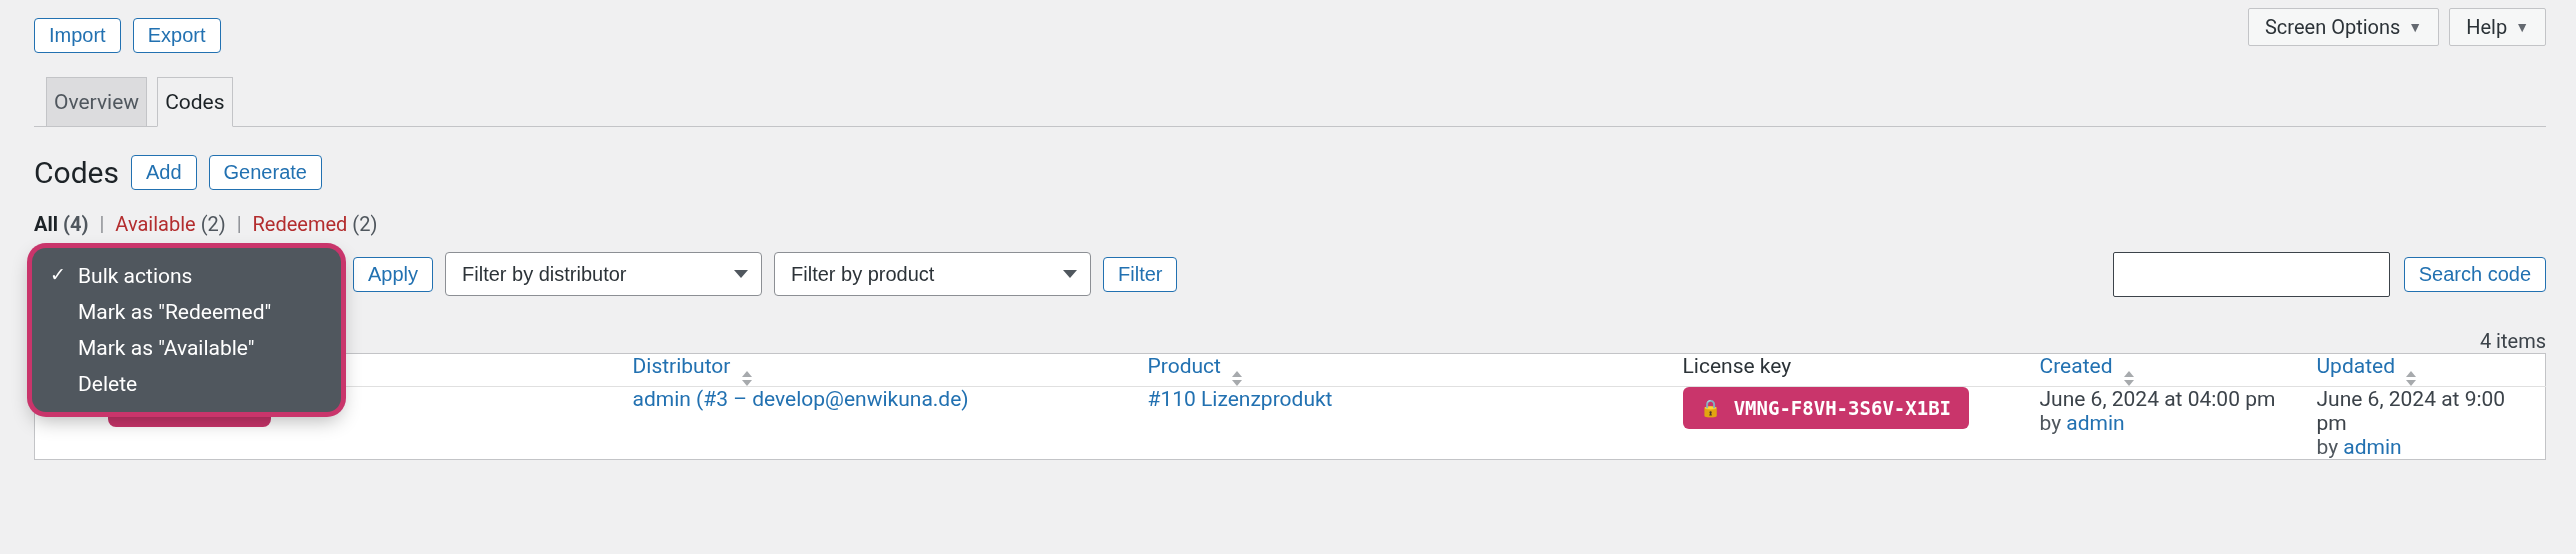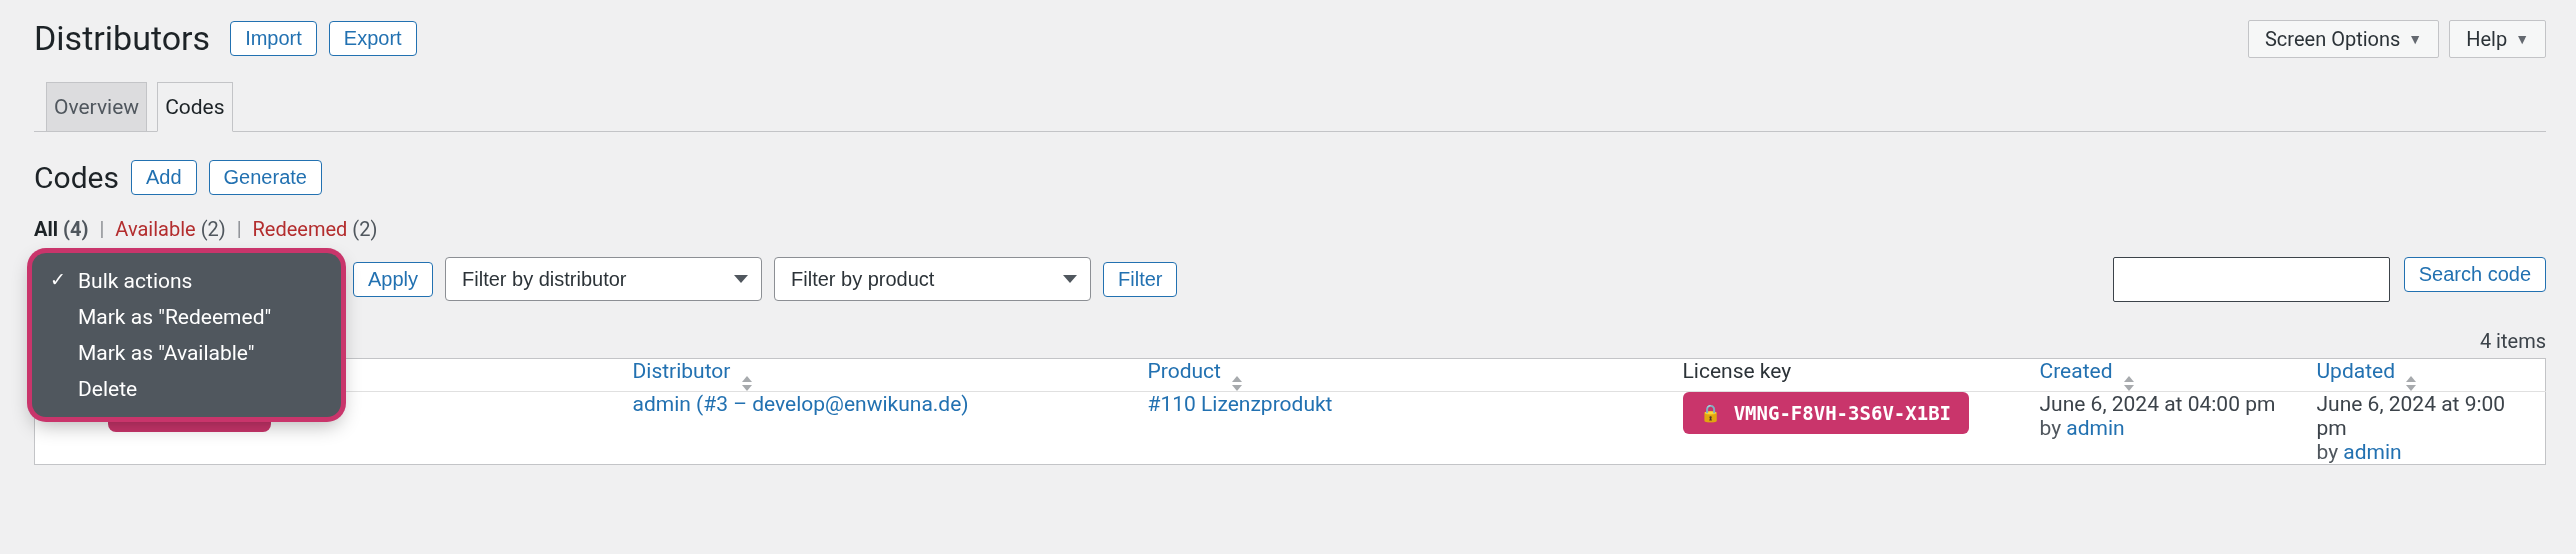--- a/index.html
+++ b/index.html
@@ -11,21 +11,21 @@
     font-size: 21px;
     color: #1d2327;
     -webkit-font-smoothing: antialiased;
   }
   .wrap { padding: 10px 30px 0 34px; position: relative; }
 
   
   .top-right {
     position: absolute;
     right: 30px;
-    top: 20px;
+    top: 8px;
     display: flex;
     gap: 10px;
     z-index: 5;
   }
   .tr-btn {
     background: #f6f7f7;
     border: 1px solid #c3c4c7;
     border-radius: 2px;
     padding: 6px 16px;
     font-size: 20px;
@@ -135,21 +135,21 @@
     border-left: 7px solid transparent;
     border-right: 7px solid transparent;
     border-top: 8px solid #50575e;
     transform: translateY(-50%);
     pointer-events: none;
   }
   .right-area {
     margin-left: auto;
     display: flex;
     flex-direction: row;
-    align-items: flex-start;
+    align-items: center;
     gap: 14px;
   }
   .search-input {
     border: 1.5px solid #3c434a;
     background: #fff;
     border-radius: 2px;
     padding: 10px 12px;
     font-size: 20px;
     width: 277px;
   }
@@ -234,21 +234,20 @@
       <span>Screen Options</span>
       <span class="tri">▼</span>
     </div>
     <div class="tr-btn">
       <span>Help</span>
       <span class="tri">▼</span>
     </div>
   </div>
 
   <div class="heading-row">
-    <h1 class="page-title">Distributors</h1>
     <button class="btn-outline">Import</button>
     <button class="btn-outline">Export</button>
   </div>
 
   <div class="tabs">
     <div class="tab inactive">Overview</div>
     <div class="tab active">Codes</div>
   </div>
 
   <div class="subhead-row">

